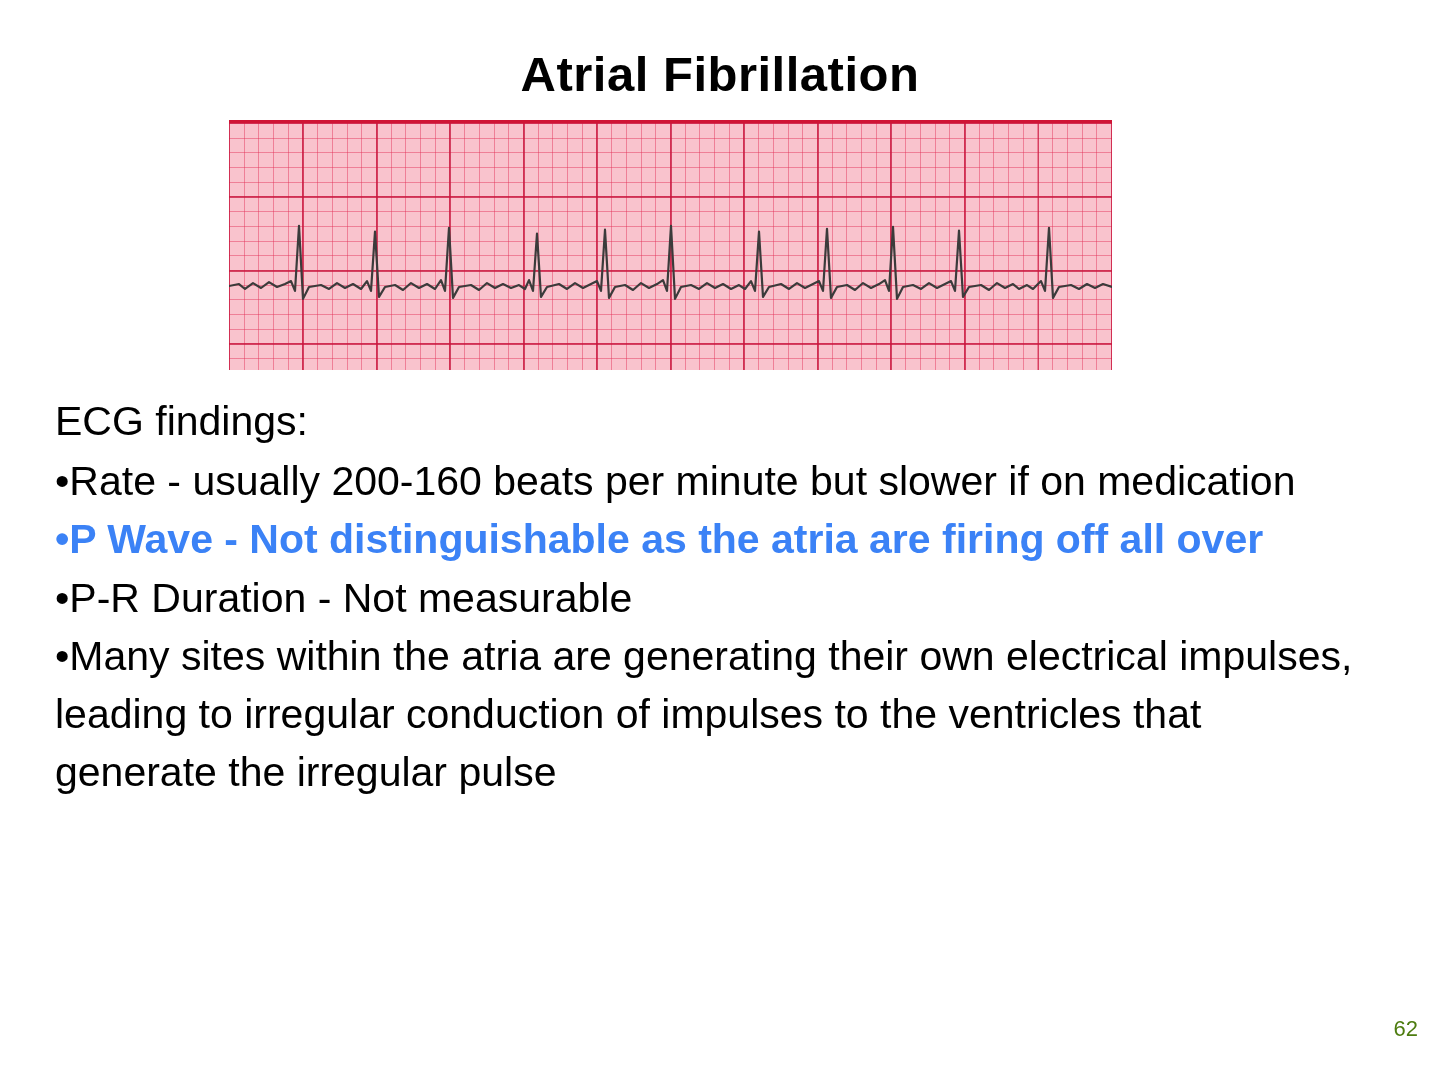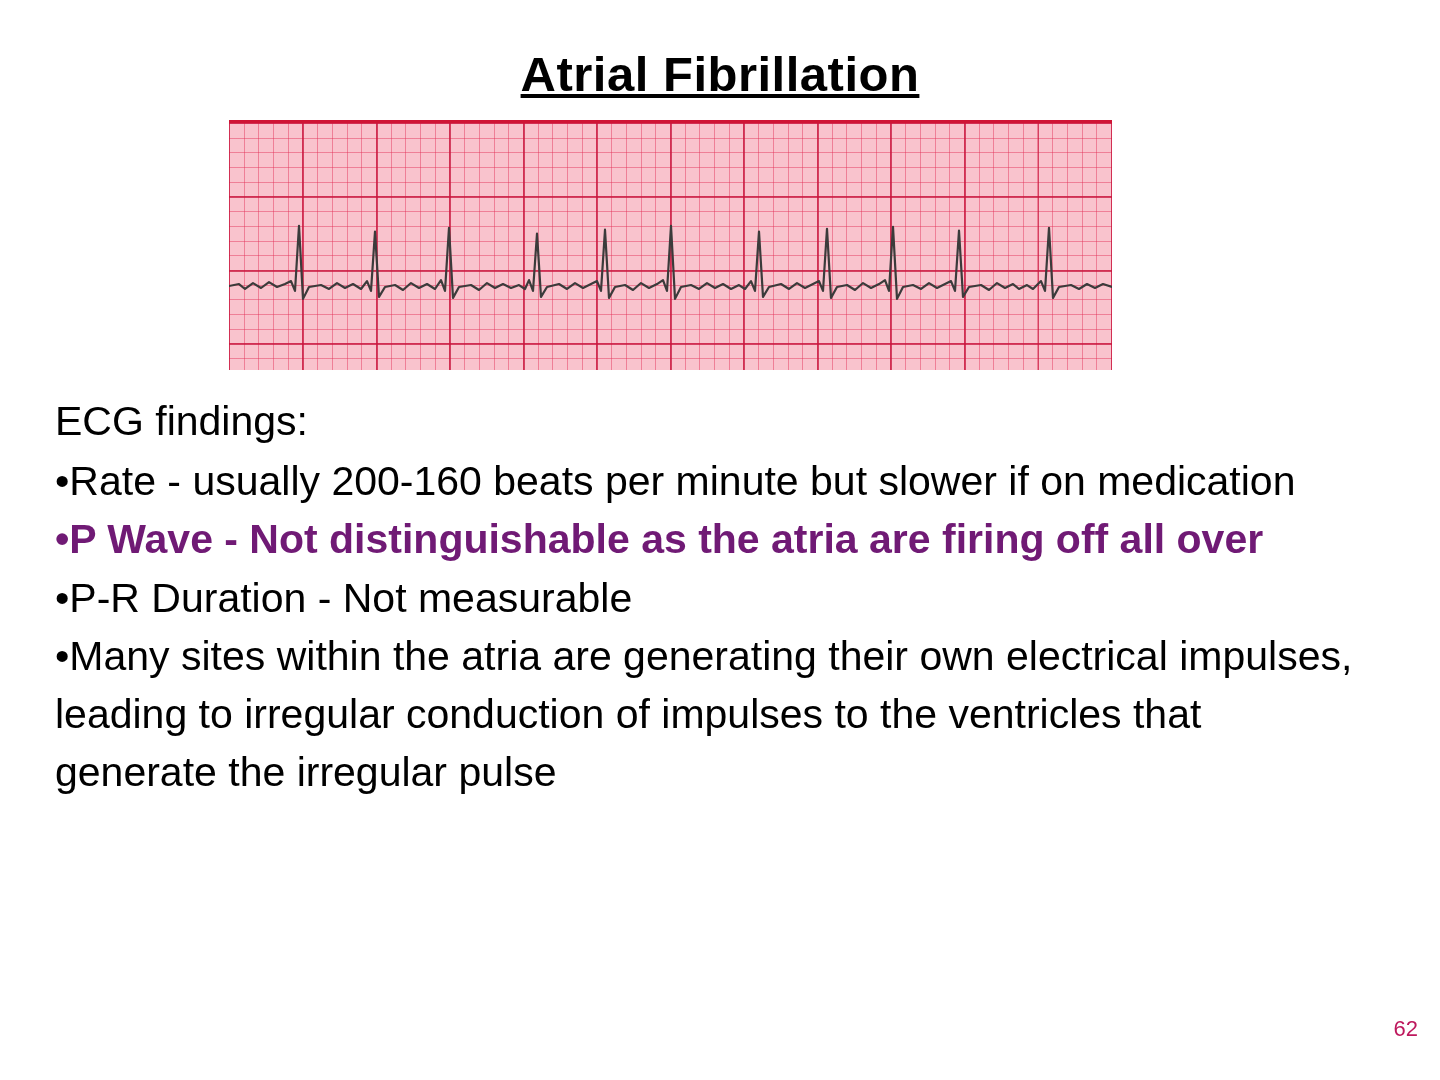--- a/index.html
+++ b/index.html
@@ -24,21 +24,20 @@
   .slide-title {
     position: absolute;
     top: 48px;
     left: 0;
     width: 100%;
     text-align: center;
     font-size: 49px;
     font-weight: bold;
     letter-spacing: 0.5px;
     line-height: 1.1;
-    text-decoration: underline;
   }
   .ecg-figure {
     position: absolute;
     top: 120px;
     left: 229px;
     width: 883px;
     height: 250px;
     background: #f9c3cd;
     border-top: 3px solid #cf1535;
     box-sizing: border-box;
@@ -78,29 +77,29 @@
   .heading {
     font-weight: normal;
     font-size: 41px;
     margin: 0 0 2px 0;
   }
   .bullet {
     margin: 0;
     padding: 0;
   }
   .bullet.red {
-    color: #701a75;
+    color: #3b82f6;
     font-weight: bold;
   }
   .page-number {
     position: absolute;
     right: 22px;
     bottom: 38px;
     font-size: 22px;
-    color: #be185d;
+    color: #4d7c0f;
   }
 </style>
 </head>
 <body>
 
 <div class="slide">
 
   <div class="slide-title">Atrial Fibrillation</div>
 
   <div class="ecg-figure">

